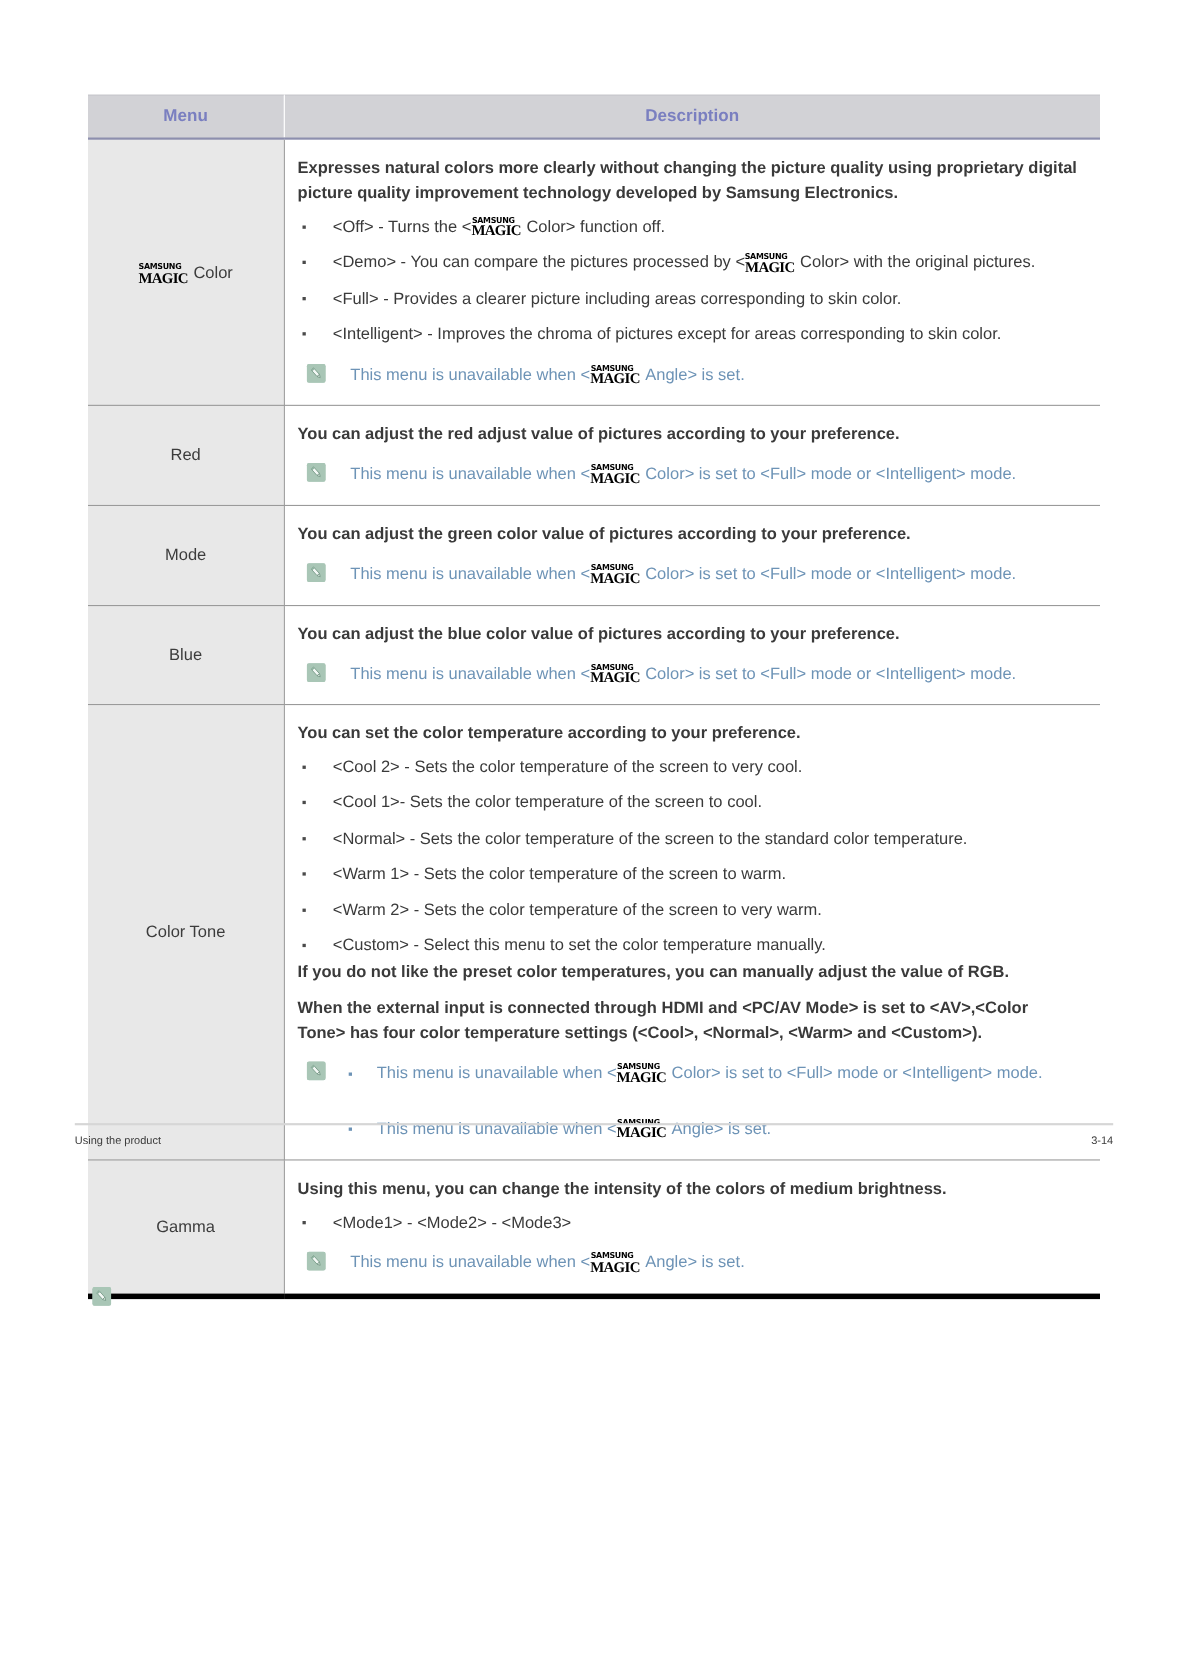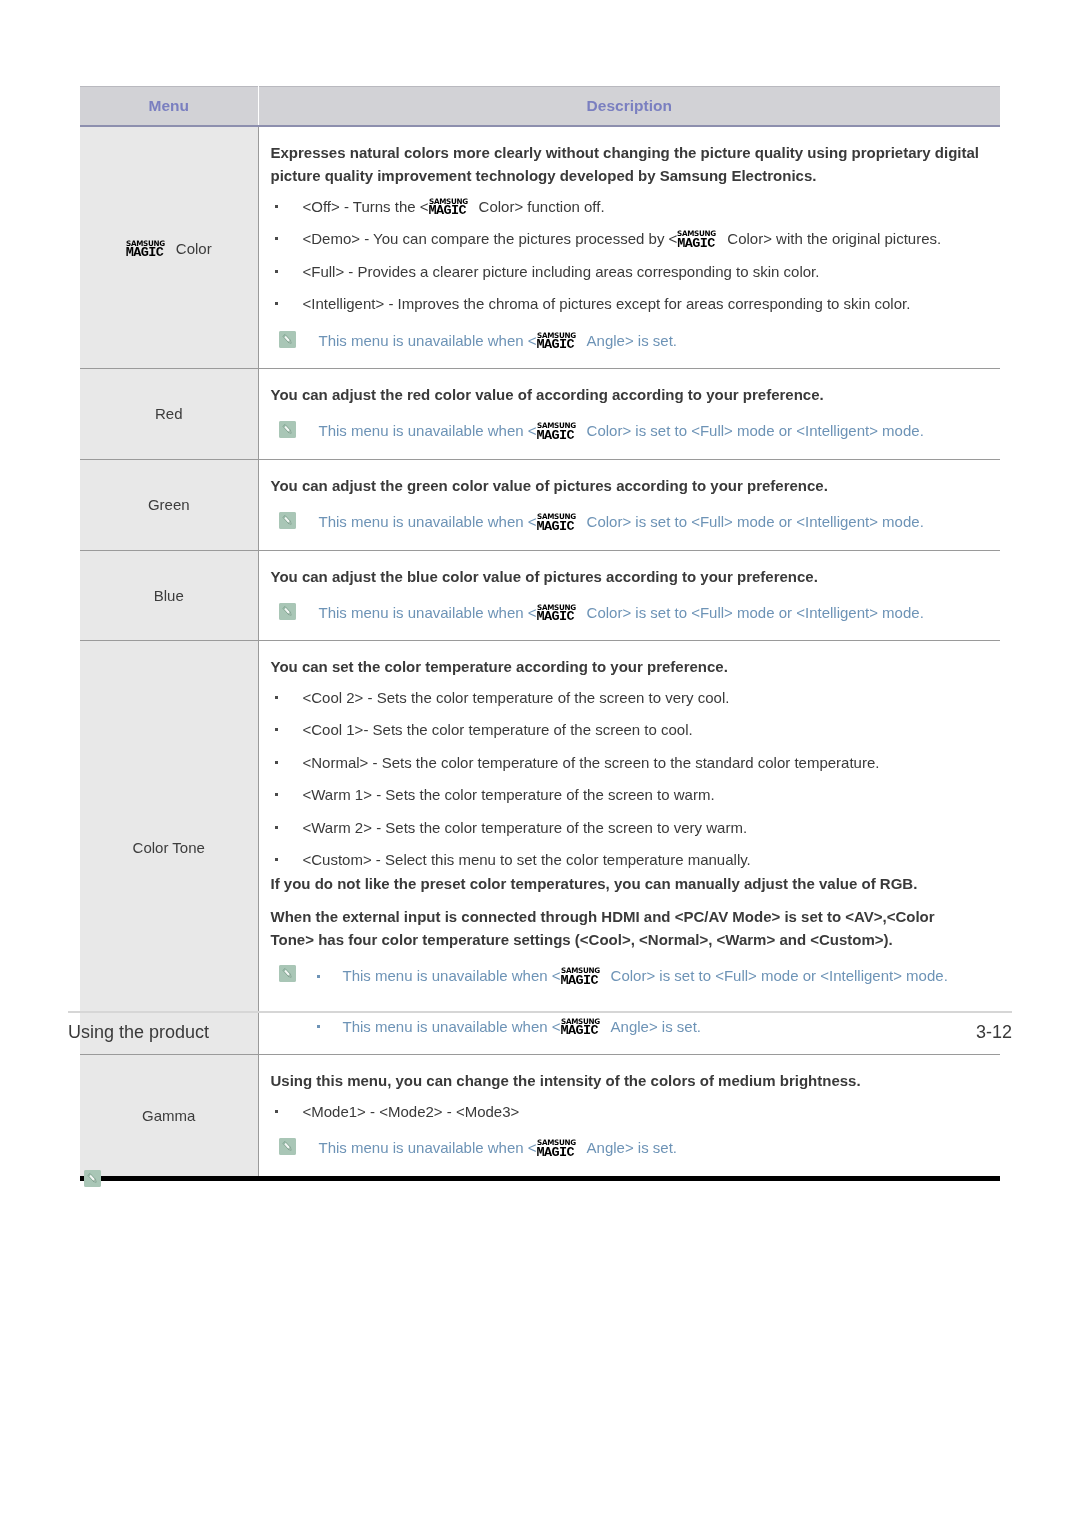--- a/index.html
+++ b/index.html
@@ -94,21 +94,21 @@
     transform-origin: left center;
     line-height: 7.5px;
     font-family: "DejaVu Sans", sans-serif;
   }
   .magic .m-bot {
     display: block;
     font-size: 13.5px;
     font-weight: bold;
     letter-spacing: -0.6px;
     line-height: 12px;
-    font-family: Liberation Mono, monospace;
+    font-family: Liberation Serif, serif;
   }
   
   .magic-inline {
     display: inline-block;
     width: 50px;
     height: 1em;
     position: relative;
     vertical-align: baseline;
   }
   .magic-inline .magic {
@@ -216,21 +216,21 @@
   .page-footer {
     position: absolute;
     left: 68px;
     right: 68px;
     bottom: 40px;
     border-top: 2px solid #d6d6d6;
     padding-top: 9px;
     display: flex;
     justify-content: space-between;
     align-items: baseline;
-    font-size: 18px;
+    font-size: 10px;
     color: #3a3a3a;
   }
 </style>
 </head>
 <body>
 
 <div class="page">
 
   <table class="spec-table">
     <colgroup>
@@ -277,41 +277,41 @@
               <span class="note-text">This menu is unavailable when &lt;<span class="magic-inline"><span class="magic">
                     <span class="m-top">SAMSUNG</span>
                     <span class="m-bot">MAGIC</span>
                   </span></span>Angle&gt; is set.</span>
             </div>
           </td>
         </tr>
         <tr>
           <td class="menu-cell"><span>Red</span></td>
           <td class="desc-cell">
-            <p class="para">You can adjust the red color value of according according to your preference.</p>
+            <p class="para">You can adjust the red adjust value of pictures according to your preference.</p>
             <div class="note">
               <span class="note-icon">
                 <svg width="17" height="17" viewBox="0 0 17 17" aria-hidden="true">
                   <rect x="0" y="0" width="17" height="17" rx="2" fill="#a9c6b6"></rect>
                   <g transform="rotate(-42 8.5 8.5)">
                     <rect x="7.2" y="3.1" width="2.9" height="8.0" fill="#f2f7f4" stroke="#6f9380" stroke-width="0.7"></rect>
                     <polygon points="7.2,11.1 10.1,11.1 8.65,13.7" fill="#f2f7f4" stroke="#6f9380" stroke-width="0.7"></polygon>
                     <rect x="7.2" y="3.1" width="2.9" height="1.5" fill="#8fb3a0"></rect>
                   </g>
                 </svg>
               </span>
               <span class="note-text">This menu is unavailable when &lt;<span class="magic-inline"><span class="magic">
                     <span class="m-top">SAMSUNG</span>
                     <span class="m-bot">MAGIC</span>
                   </span></span>Color&gt; is set to &lt;Full&gt; mode or &lt;Intelligent&gt; mode.</span>
             </div>
           </td>
         </tr>
         <tr>
-          <td class="menu-cell"><span>Green</span></td>
+          <td class="menu-cell"><span>Mode</span></td>
           <td class="desc-cell">
             <p class="para">You can adjust the green color value of pictures according to your preference.</p>
             <div class="note">
               <span class="note-icon">
                 <svg width="17" height="17" viewBox="0 0 17 17" aria-hidden="true">
                   <rect x="0" y="0" width="17" height="17" rx="2" fill="#a9c6b6"></rect>
                   <g transform="rotate(-42 8.5 8.5)">
                     <rect x="7.2" y="3.1" width="2.9" height="8.0" fill="#f2f7f4" stroke="#6f9380" stroke-width="0.7"></rect>
                     <polygon points="7.2,11.1 10.1,11.1 8.65,13.7" fill="#f2f7f4" stroke="#6f9380" stroke-width="0.7"></polygon>
                     <rect x="7.2" y="3.1" width="2.9" height="1.5" fill="#8fb3a0"></rect>
@@ -421,16 +421,16 @@
           <rect x="7.2" y="3.1" width="2.9" height="8.0" fill="#f2f7f4" stroke="#6f9380" stroke-width="0.7"></rect>
           <polygon points="7.2,11.1 10.1,11.1 8.65,13.7" fill="#f2f7f4" stroke="#6f9380" stroke-width="0.7"></polygon>
           <rect x="7.2" y="3.1" width="2.9" height="1.5" fill="#8fb3a0"></rect>
         </g>
       </svg>
     </span>
   </div>
 
   <div class="page-footer">
     <span>Using the product</span>
-    <span>3-12</span>
+    <span>3-14</span>
   </div>
 
 </div>
 
 </body></html>

